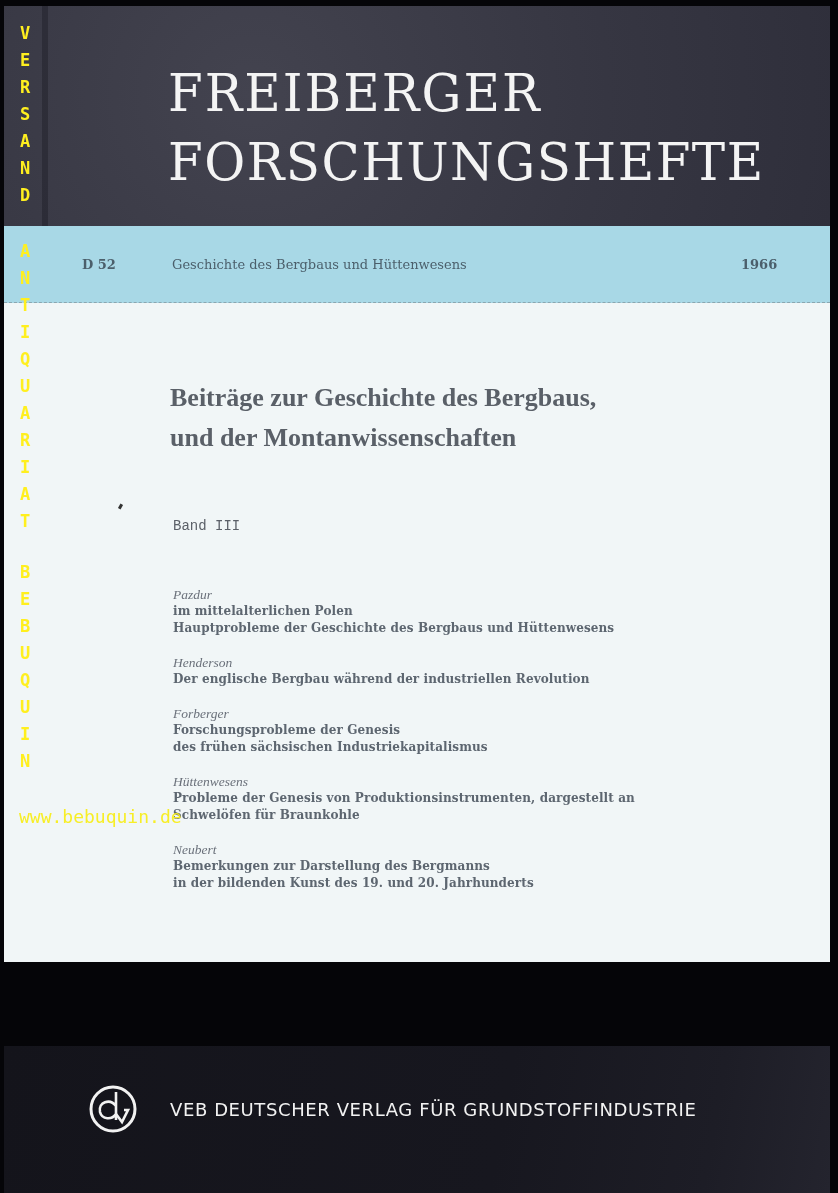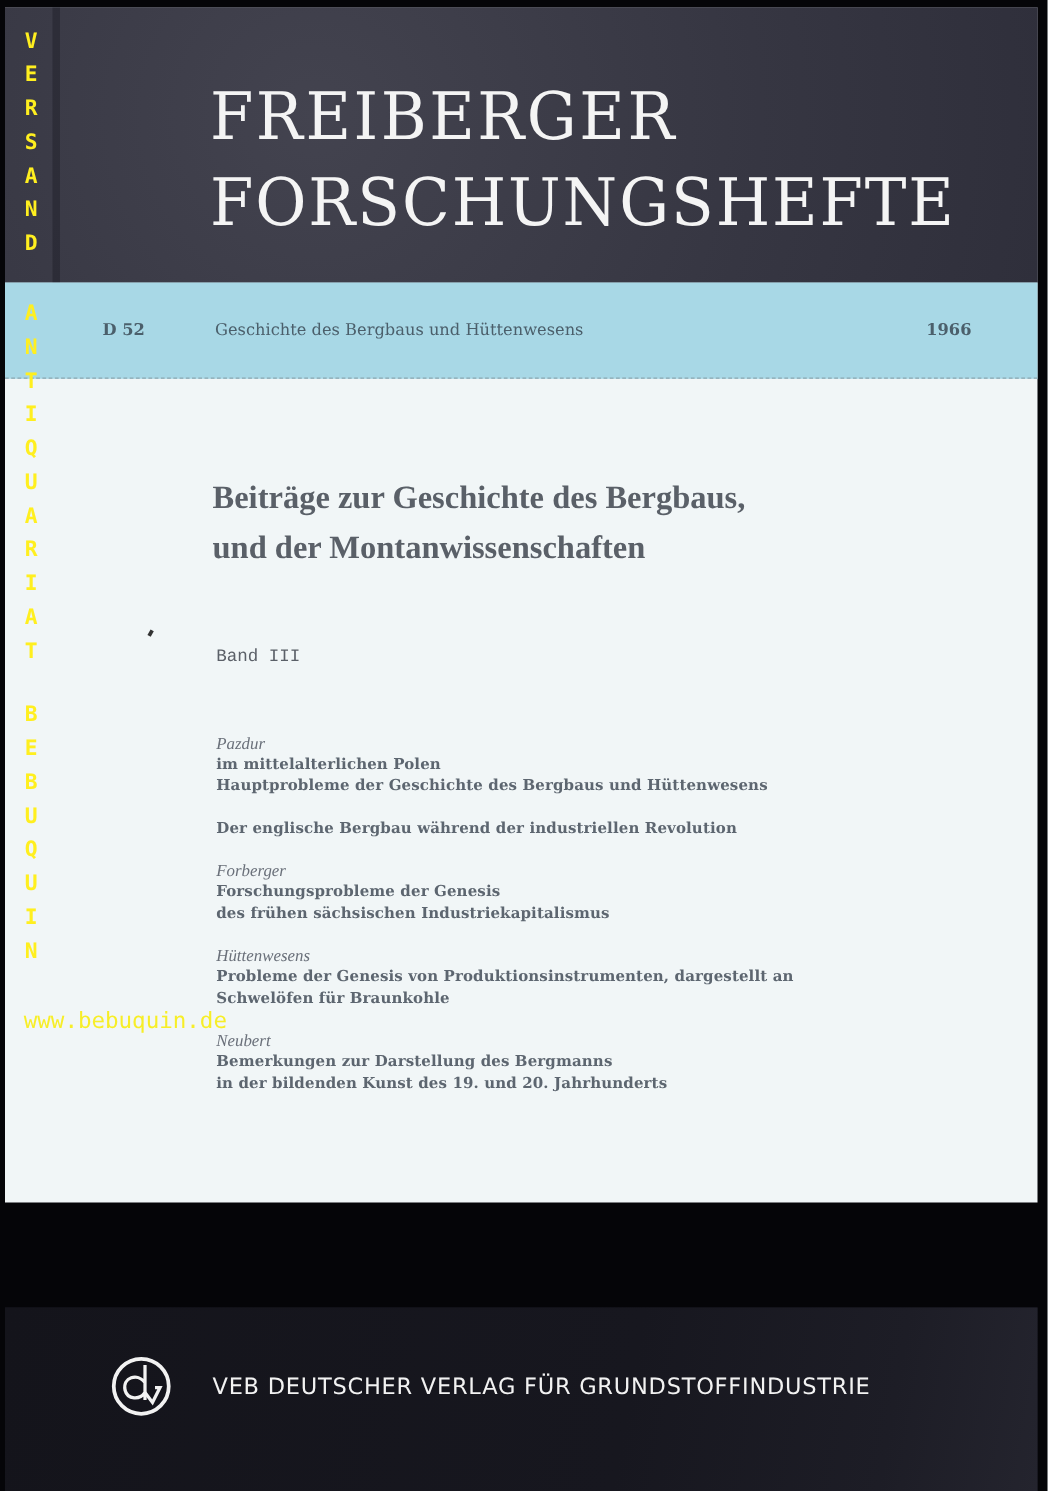--- a/index.html
+++ b/index.html
@@ -117,20 +117,21 @@
   <div class="band-no">Band III</div>
   <div class="speck"></div>
 
   <div class="contents">
     <div class="entry">
       <div class="author">Pazdur</div>
       <div class="paper-title">im mittelalterlichen Polen</div>
       <div class="paper-title">Hauptprobleme der Geschichte des Bergbaus und Hüttenwesens</div>
     </div>
     <div class="entry">
+      <div class="author">Henderson</div>
       <div class="paper-title">Der englische Bergbau während der industriellen Revolution</div>
     </div>
     <div class="entry">
       <div class="author">Forberger</div>
       <div class="paper-title">Forschungsprobleme der Genesis</div>
       <div class="paper-title">des frühen sächsischen Industriekapitalismus</div>
     </div>
     <div class="entry">
       <div class="author">Hüttenwesens</div>
       <div class="paper-title">Probleme der Genesis von Produktionsinstrumenten, dargestellt an</div>

